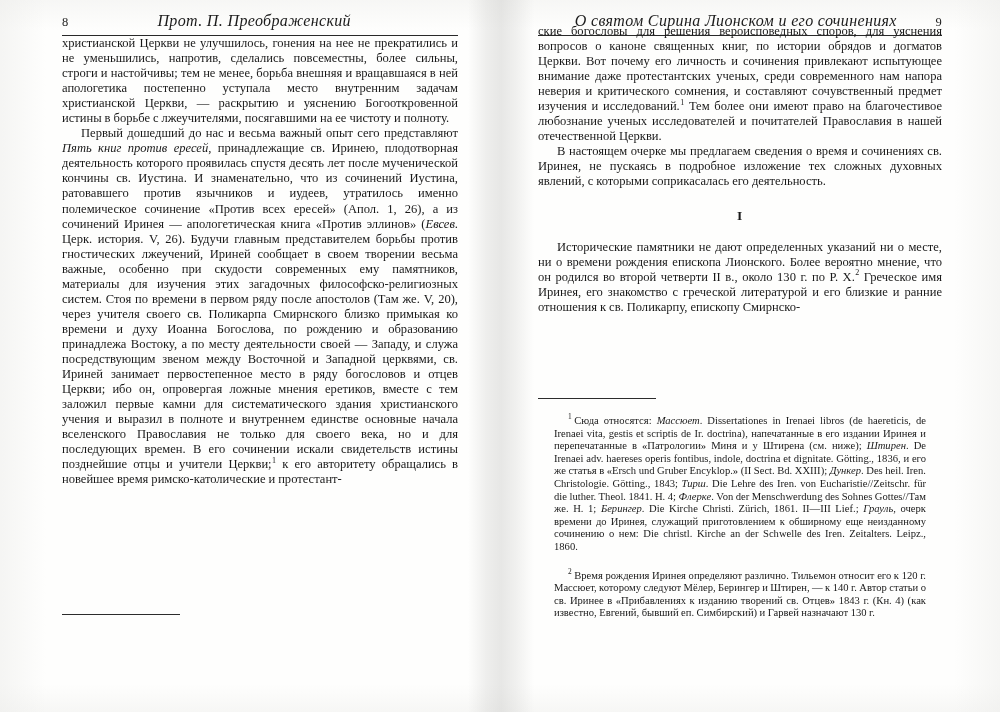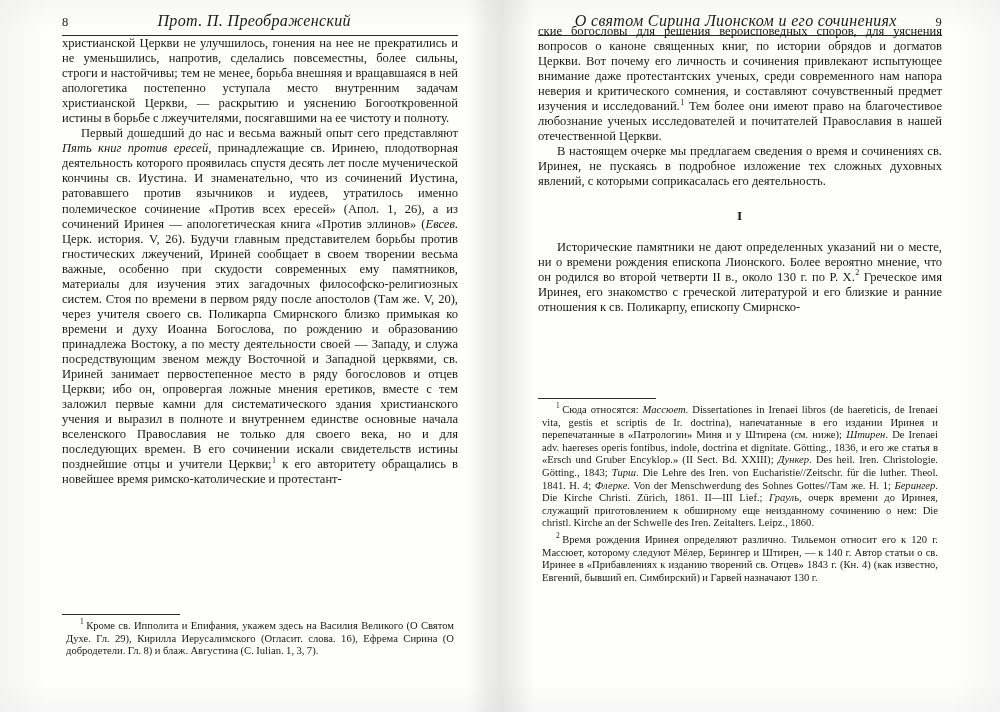--- a/index.html
+++ b/index.html
@@ -156,21 +156,21 @@
   .page-left  .footnote-block { top: 614px; }
   .page-right .footnote-block { top: 398px; }
 
   .fn-rule {
     width: 118px;
     border-top: 1.1px solid #2d2d2d;
     margin: 0 0 5px 0;
   }
 
   p.footnote {
-    margin: 4px;
+    margin: 16px;
     font-size: 10.6px;
     line-height: 12.6px;
     text-align: justify;
     text-align-last: left;
     text-indent: 14px;
     word-spacing: -0.2px;
   }
   p.footnote + p.footnote { margin-top: 1px; }
 
   p.footnote sup.marker {
@@ -199,21 +199,20 @@
       <div class="head-rule"></div>
     </div>
 
     <div class="body-col" id="left-body">
         <p class="para first">христианской Церкви не улучшилось, гонения на нее не прекратились и не уменьшились, напротив, сделались повсеместны, более сильны, строги и настойчивы; тем не менее, борьба внешняя и вращавшаяся в ней апологетика постепенно уступала место внутренним задачам христианской Церкви, — раскрытию и уяснению Богооткровенной истины в борьбе с лжеучителями, посягавшими на ее чистоту и полноту.</p>
         <p class="para">Первый дошедший до нас и весьма важный опыт сего представляют <span class="it">Пять книг против ересей</span>, принадлежащие св. Иринею, плодотворная деятельность которого проявилась спустя десять лет после мученической кончины св. Иустина. И знаменательно, что из сочинений Иустина, ратовавшего против язычников и иудеев, утратилось именно полемическое сочинение «Против всех ересей» (Апол. 1, 26), а из сочинений Иринея — апологетическая книга «Против эллинов» (<span class="it">Евсев</span>. Церк. история. V, 26). Будучи главным представителем борьбы против гностических лжеучений, Ириней сообщает в своем творении весьма важные, особенно при скудости современных ему памятников, материалы для изучения этих загадочных философско-религиозных систем. Стоя по времени в первом ряду после апостолов (Там же. V, 20), через учителя своего св. Поликарпа Смирнского близко примыкая ко времени и духу Иоанна Богослова, по рождению и образованию принадлежа Востоку, а по месту деятельности своей — Западу, и служа посредствующим звеном между Восточной и Западной церквями, св. Ириней занимает первостепенное место в ряду богословов и отцев Церкви; ибо он, опровергая ложные мнения еретиков, вместе с тем заложил первые камни для систематического здания христианского учения и выразил в полноте и внутреннем единстве основные начала вселенского Православия не только для своего века, но и для последующих времен. В его сочинении искали свидетельств истины позднейшие отцы и учители Церкви;<sup class="fn">1</sup> к его авторитету обращались в новейшее время римско-католические и протестант-</p>
       </div>
 
     <div class="footnote-block" id="left-footnotes">
       <div class="fn-rule"></div>
-    <p class="footnote"><sup class="marker">1</sup>Кроме св. Ипполита и Епифания, укажем здесь на Василия Великого (О Святом Духе. Гл. 29), Кирилла Иерусалимского (Огласит. слова. 16), Ефрема Сирина (О добродетели. Гл. 8) и блаж. Августина (C. Iulian. 1, 3, 7).</p>
       </div>
   </div>
 
   <div class="page page-right">
 
     <div class="running-head right">
       <span class="head-title">О святом Сирина Лионском и его сочинениях</span>
       <span class="folio">9</span>
       <div class="head-rule"></div>
     </div>

